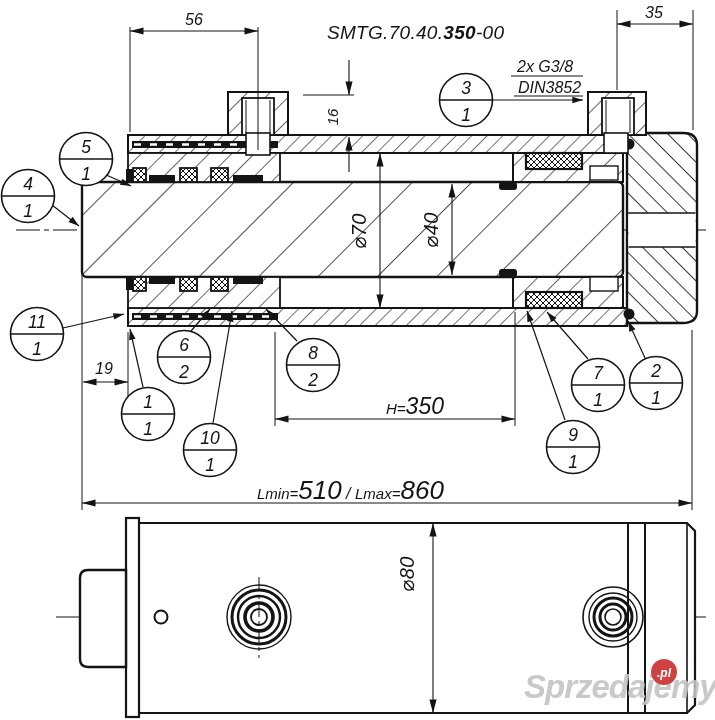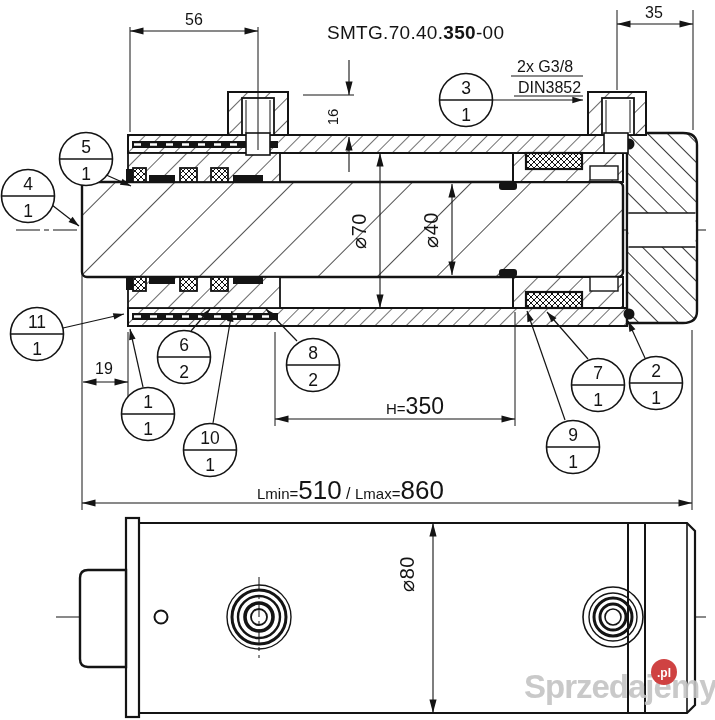--- a/index.html
+++ b/index.html
@@ -1,16 +1,16 @@
 <!DOCTYPE html>
 <html><head>
 <meta charset="utf-8">
 <style>
   html,body{margin:0;padding:0;background:#ffffff;}
-  .stage{width:715px;height:720px;position:relative;background:#fff;overflow:hidden;}
+  .stage{width:715px;height:720px;position:relative;background:#fff;overflow:hidden;font-style:italic;}
   svg{display:block;}
   text{font-family:"Liberation Sans","DejaVu Sans",sans-serif;fill:#141414;}
   .dim{font-size:16px;}
   .dia{font-size:20px;letter-spacing:0.5px;}
   .bal{font-size:17.5px;}
   .ttl{font-size:19px;letter-spacing:0.3px;}
   .note{font-size:16px;}
   .small-lbl{font-size:15px;}
   .big-val{font-size:26px;}
   .h-lbl{font-size:15px;}

